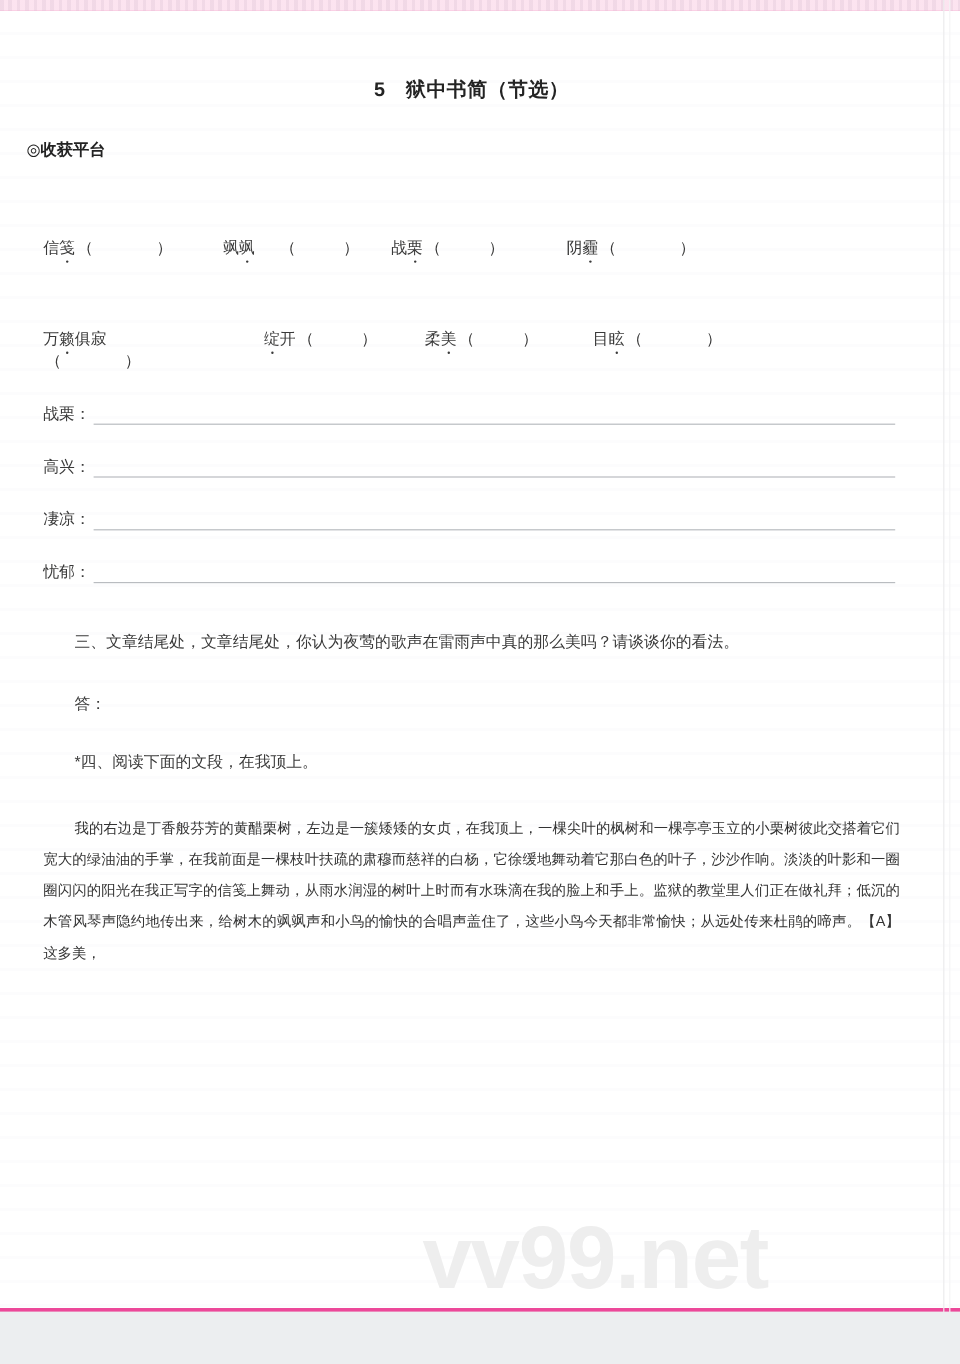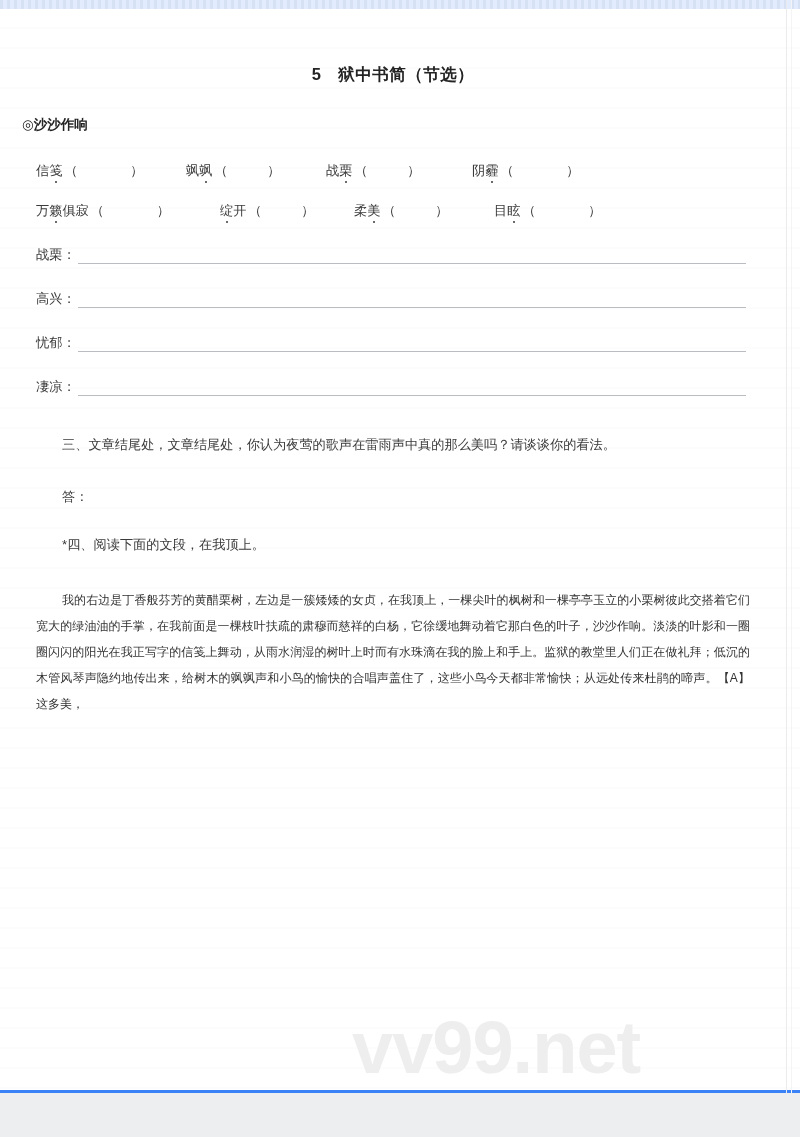--- a/index.html
+++ b/index.html
@@ -8,21 +8,21 @@
     background: #ffffff;
   }
   body {
     font-family: "Liberation Sans", "DejaVu Sans", sans-serif;
   }
 
   .page {
     position: relative;
     width: 800px;
     height: 1137px;
-    background: #3b82f6;
+    background: #ec4899;
     overflow: hidden;
     box-sizing: border-box;
   }
 
   
   .scan-top-dashes {
     position: absolute;
     top: 0px; left: 0px; right: 0px;
     height: 9px;
     background-image: repeating-linear-gradient(
@@ -114,20 +114,21 @@
     padding: 0 36px 0 36px;
     margin-top: 22px;
   }
   .pinyin-row.first { margin-top: 28px; }
   .pinyin-item {
     display: flex;
     align-items: flex-start;
     font-size: 13.2px;
     color: #3a3a3a;
     white-space: nowrap;
+    margin-top: 36px;
   }
   .pinyin-item .word { position: relative; }
   .pinyin-item .paren { margin-left: 2px; letter-spacing: 0; }
   .dotchar {
     position: relative;
     display: inline-block;
   }
   .dotchar::after {
     content: "";
     position: absolute;
@@ -198,44 +199,44 @@
 
 <div class="page">
 
   <div class="scan-top-dashes"></div>
   <div class="scan-lines"></div>
 
   <div class="content">
 
     <h1 class="doc-title">5　狱中书简（节选）</h1>
 
-    <h2 class="section-head">◎沙沙作响</h2>
+    <h2 class="section-head">◎收获平台</h2>
 
 
     <div class="pinyin-row first">
       <div class="pinyin-item" style="width:150px;">
         <span class="word"><span>信</span><span class="dotchar">笺</span><span></span></span>
         <span class="paren">（　　　　）</span>
       </div>
-      <div class="pinyin-item" style="width:140px;">
+      <div class="pinyin-item" style="width:140px;gap:19px;">
         <span class="word"><span>飒</span><span class="dotchar">飒</span><span></span></span>
         <span class="paren">（　　　）</span>
       </div>
       <div class="pinyin-item" style="width:146px;">
         <span class="word"><span>战</span><span class="dotchar">栗</span><span></span></span>
         <span class="paren">（　　　）</span>
       </div>
       <div class="pinyin-item">
         <span class="word"><span>阴</span><span class="dotchar">霾</span><span></span></span>
         <span class="paren">（　　　　）</span>
       </div>
     </div>
 
     <div class="pinyin-row">
-      <div class="pinyin-item" style="width:184px;">
+      <div class="pinyin-item" style="width:184px;flex-direction:column;">
         <span class="word"><span>万</span><span class="dotchar">籁</span><span>俱寂</span></span>
         <span class="paren">（　　　　）</span>
       </div>
       <div class="pinyin-item" style="width:134px;">
         <span class="word"><span></span><span class="dotchar">绽</span><span>开</span></span>
         <span class="paren">（　　　）</span>
       </div>
       <div class="pinyin-item" style="width:140px;">
         <span class="word"><span>柔</span><span class="dotchar">美</span><span></span></span>
         <span class="paren">（　　　）</span>
@@ -249,25 +250,25 @@
 
     <div class="blank-row">
       <span class="blabel">战栗：</span>
       <span class="bline"></span>
     </div>
     <div class="blank-row">
       <span class="blabel">高兴：</span>
       <span class="bline"></span>
     </div>
     <div class="blank-row">
+      <span class="blabel">凄凉：</span>
+      <span class="bline"></span>
+    </div>
+    <div class="blank-row">
       <span class="blabel">忧郁：</span>
-      <span class="bline"></span>
-    </div>
-    <div class="blank-row">
-      <span class="blabel">凄凉：</span>
       <span class="bline"></span>
     </div>
 
     <p class="q-stem">三、文章结尾处，文章结尾处，你认为夜莺的歌声在雷雨声中真的那么美吗？请谈谈你的看法。</p>
 
     <p class="answer-label">答：</p>
 
     <p class="q-stem tight">*四、阅读下面的文段，在我顶上。</p>
 
     <p class="body-para">我的右边是丁香般芬芳的黄醋栗树，左边是一簇矮矮的女贞，在我顶上，一棵尖叶的枫树和一棵亭亭玉立的小栗树彼此交搭着它们宽大的绿油油的手掌，在我前面是一棵枝叶扶疏的肃穆而慈祥的白杨，它徐缓地舞动着它那白色的叶子，沙沙作响。淡淡的叶影和一圈圈闪闪的阳光在我正写字的信笺上舞动，从雨水润湿的树叶上时而有水珠滴在我的脸上和手上。监狱的教堂里人们正在做礼拜；低沉的木管风琴声隐约地传出来，给树木的飒飒声和小鸟的愉快的合唱声盖住了，这些小鸟今天都非常愉快；从远处传来杜鹃的啼声。【A】这多美，</p>

